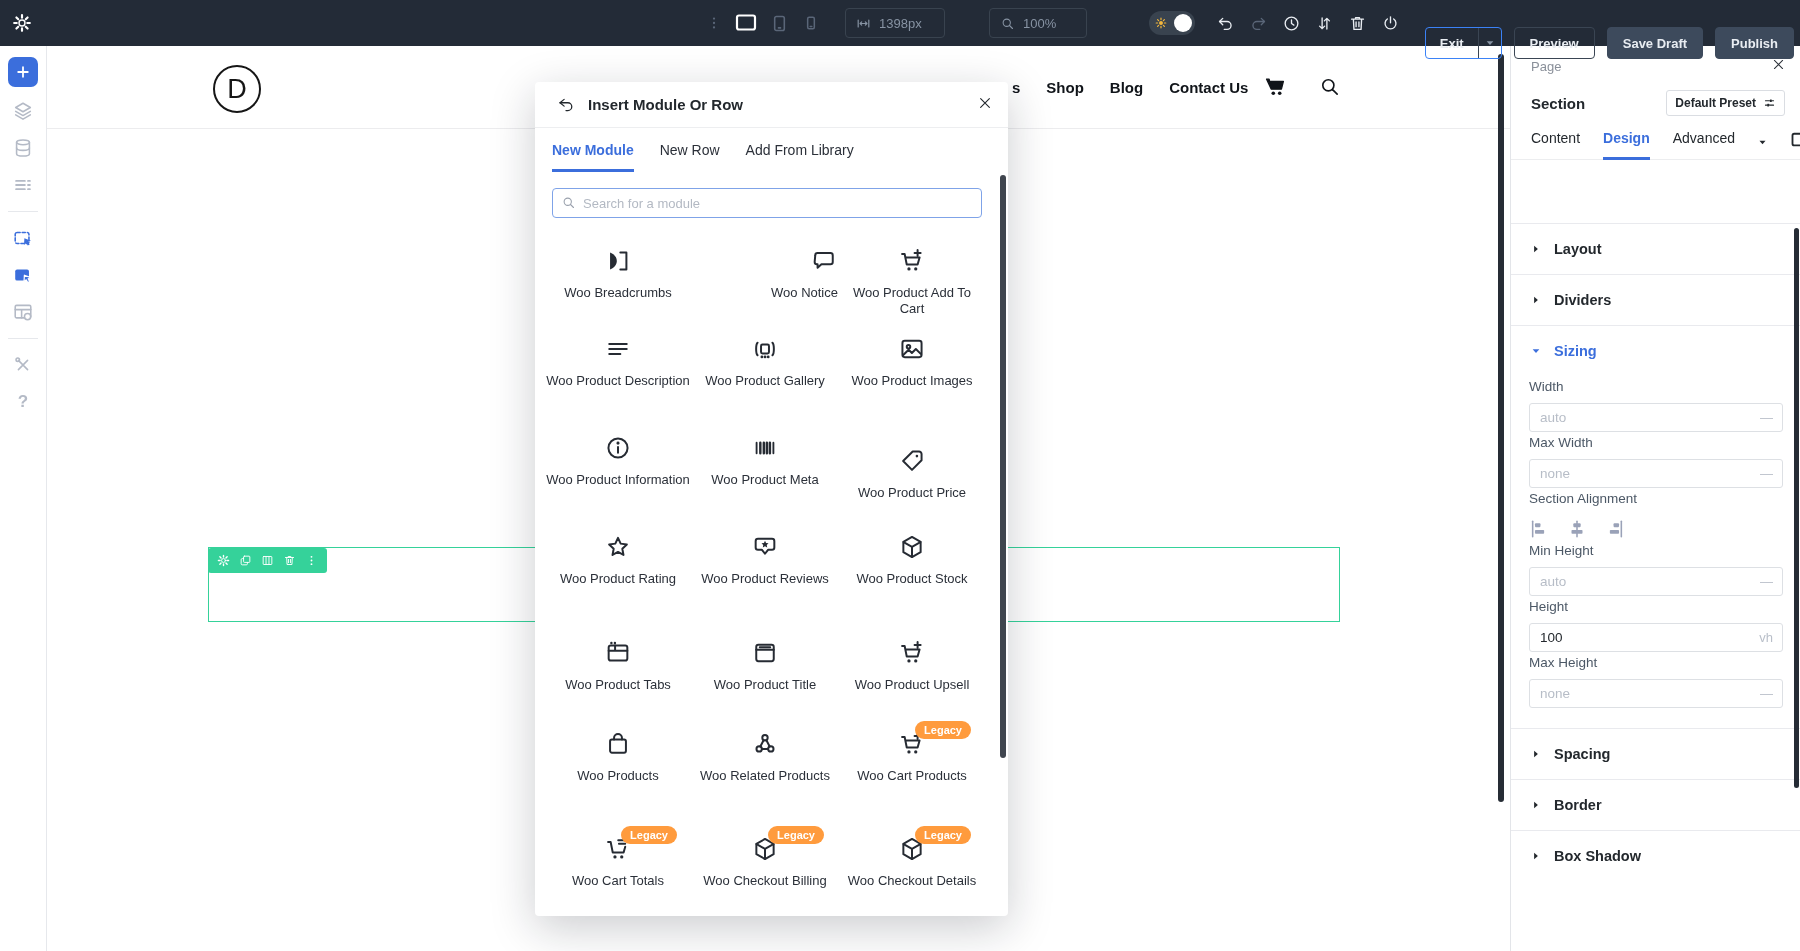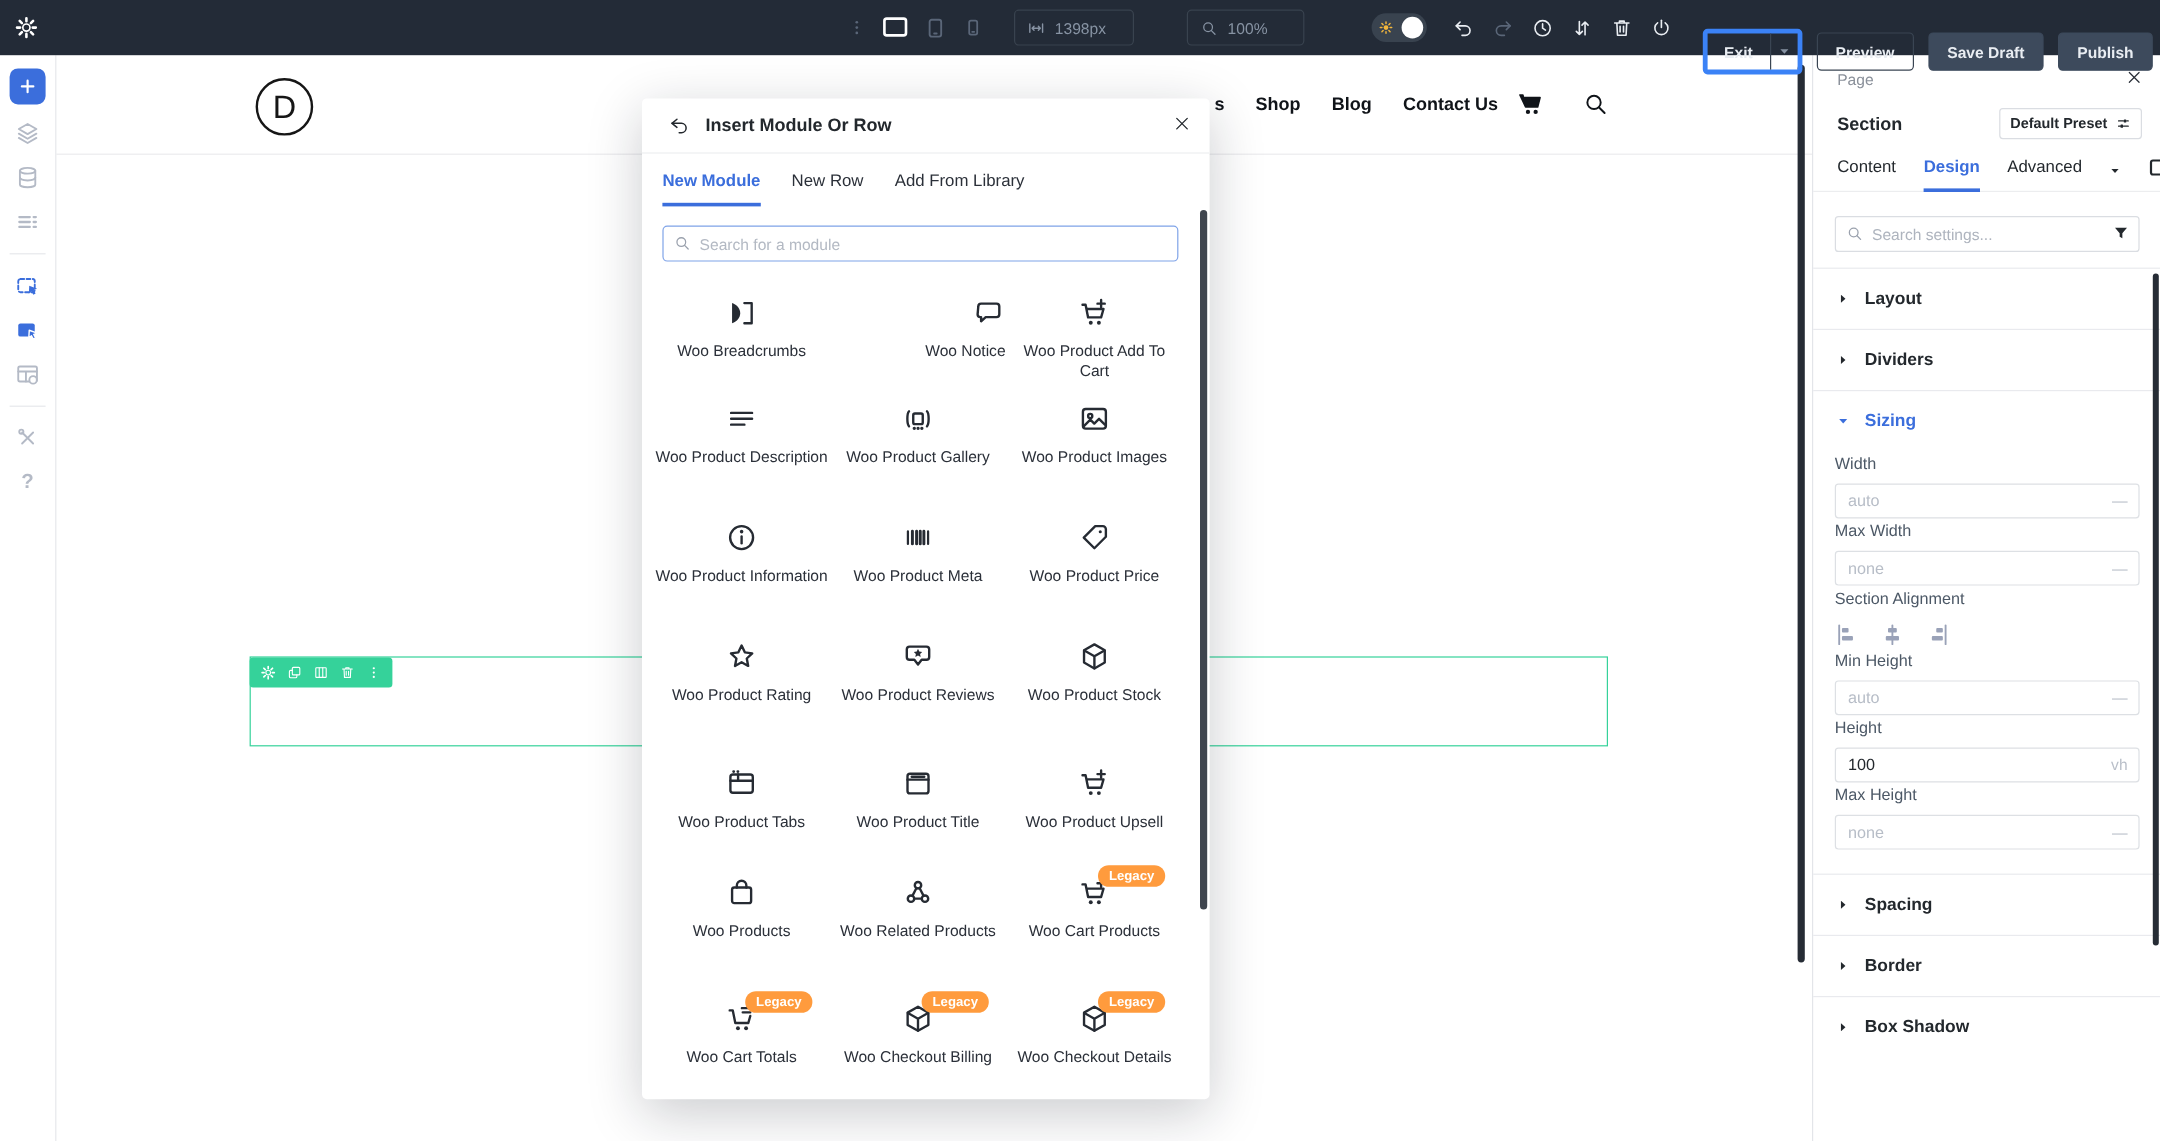--- a/index.html
+++ b/index.html
@@ -17,21 +17,21 @@
   .tb-input{display:flex;align-items:center;gap:8px;height:28px;border:1px solid #39434F;border-radius:4px;padding:0 10px;color:#8793A3;font-size:13px;}
   .tb-input .ficon{color:#8793A3;}
   .tb-right{position:absolute;right:6px;top:0;height:46px;display:flex;align-items:center;}
   .toggle{position:relative;width:46px;height:24px;border-radius:12px;background:#39434F;margin-right:14px;cursor:pointer;}
   .toggle .sun{position:absolute;left:5px;top:5px;color:#F2B63C;}
   .toggle .knob{position:absolute;right:3px;top:3px;width:18px;height:18px;border-radius:50%;background:#fff;}
   .tb-ic{color:#E9EDF2;margin:0 7px;cursor:pointer;}
   .tb-ic.dim{color:#5A6678;}
   .tb-btn{display:flex;align-items:center;justify-content:center;height:30px;border:1px solid #3A4553;border-radius:4px;color:#E9EDF2;font-size:13px;font-weight:bold;padding:0 15px;margin-left:12px;cursor:pointer;white-space:nowrap;margin-top:40px;}
   .tb-btn.filled{background:#3D4A5C;border-color:#3D4A5C;}
-  .exit-group{display:flex;margin-left:18px;border:4px solid #3b82f6;border-radius:4px;height:30px;margin-top:40px;}
+  .exit-group{display:flex;margin-left:18px;border:1px solid #3b82f6;border-radius:4px;height:30px;margin-top:40px;}
   .exit-main{display:flex;align-items:center;padding:0 14px;color:#E9EDF2;font-size:13px;font-weight:bold;cursor:pointer;}
   .exit-caret{display:flex;align-items:center;justify-content:center;width:22px;border-left:1px solid #3A4553;color:#8793A3;cursor:pointer;}
 
   
   .sidebar{position:absolute;left:0;top:46px;width:46px;height:905px;background:#fff;border-right:1px solid #E6E8EC;display:flex;flex-direction:column;align-items:center;z-index:30;}
   .sb-plus{width:30px;height:30px;margin-top:11px;border-radius:7px;background:#3B6EDC;color:#fff;display:flex;align-items:center;justify-content:center;cursor:pointer;}
   .sb-ic{margin-top:11px;color:#B4BAC6;cursor:pointer;display:flex;align-items:center;justify-content:center;width:30px;height:26px;}
   .sb-ic.accent{color:#3B6EDC;}
   .sb-div{width:30px;border-top:1px solid #E6E8EC;margin:13px 0 2px 0;}
   .sb-help{font-size:17px;font-weight:bold;color:#B4BAC6;}
@@ -454,21 +454,21 @@
         </div>
         <div class="mod-cell" style="left: 157px; top: 199px;">
           <span class="mod-icon">
             <svg class="ic" width="28" height="28" viewBox="0 0 24 24" fill="none" stroke="currentColor" stroke-width="1.7" stroke-linecap="round" stroke-linejoin="round">
               <path d="M4.8 7.5v9M19.2 7.5v9" stroke-width="1.6"></path>
               <path d="M8 7.5v9M11 7.5v9M13.6 7.5v9M16.2 7.5v9" stroke-width="2.1"></path>
             </svg>
           </span>
           <span class="mod-label">Woo Product Meta</span>
         </div>
-        <div class="mod-cell" style="left: 304px; top: 199px;">
+        <div class="mod-cell" style="left: 304px; top: 212px;">
           <span class="mod-icon">
             <svg class="ic" width="28" height="28" viewBox="0 0 24 24" fill="none" stroke="currentColor" stroke-width="1.7" stroke-linecap="round" stroke-linejoin="round">
               <path d="M12.6 3.8h5.4a2.2 2.2 0 0 1 2.2 2.2v5.4L12 19.6 4.4 12z" stroke-linejoin="round"></path>
               <circle cx="16.2" cy="7.8" r="1.1" fill="currentColor" stroke="none"></circle>
             </svg>
           </span>
           <span class="mod-label">Woo Product Price</span>
         </div>
         <div class="mod-cell" style="left: 10px; top: 298px;">
           <span class="mod-icon">
@@ -622,34 +622,20 @@
           <svg class="ic" width="9" height="9" viewBox="0 0 24 24" fill="none" stroke="currentColor" stroke-width="1.7" stroke-linecap="round" stroke-linejoin="round">
             <path d="M4 7.5l8 9 8-9z" fill="currentColor" stroke="none"></path>
           </svg>
         </span>
         <span class="p-tab-device">
           <svg class="ic" width="20" height="20" viewBox="0 0 24 24" fill="none" stroke="currentColor" stroke-width="1.7" stroke-linecap="round" stroke-linejoin="round">
             <rect x="3" y="4.5" width="18" height="14" rx="2" stroke-width="2.2"></rect>
           </svg>
         </span>
       </div>
-    <div class="p-search-wrap">
-      <input class="p-search" placeholder="Search settings..." style="">
-      <span class="p-search-ic">
-          <svg class="ic" width="15" height="15" viewBox="0 0 24 24" fill="none" stroke="currentColor" stroke-width="1.7" stroke-linecap="round" stroke-linejoin="round">
-            <circle cx="10.8" cy="10.8" r="5.8"></circle>
-            <path d="M15.2 15.2L20 20"></path>
-          </svg>
-        </span>
-      <span class="p-funnel">
-          <svg class="ic" width="15" height="15" viewBox="0 0 24 24" fill="none" stroke="currentColor" stroke-width="1.7" stroke-linecap="round" stroke-linejoin="round">
-            <path d="M4 4.5h16l-6.2 7.2v6.8l-3.6-2.2v-4.6z" fill="currentColor" stroke="none"></path>
-          </svg>
-        </span>
-    </div>
     <div class="p-body">
       <div id="acc-top">
           <div class="acc-row">
             <span class="acc-caret">
               <svg class="ic" width="10" height="10" viewBox="0 0 24 24" fill="none" stroke="currentColor" stroke-width="1.7" stroke-linecap="round" stroke-linejoin="round">
                 <path d="M7.5 4l9 8-9 8z" fill="currentColor" stroke="none"></path>
               </svg>
             </span>
             <span class="acc-label">Layout</span>
           </div>

